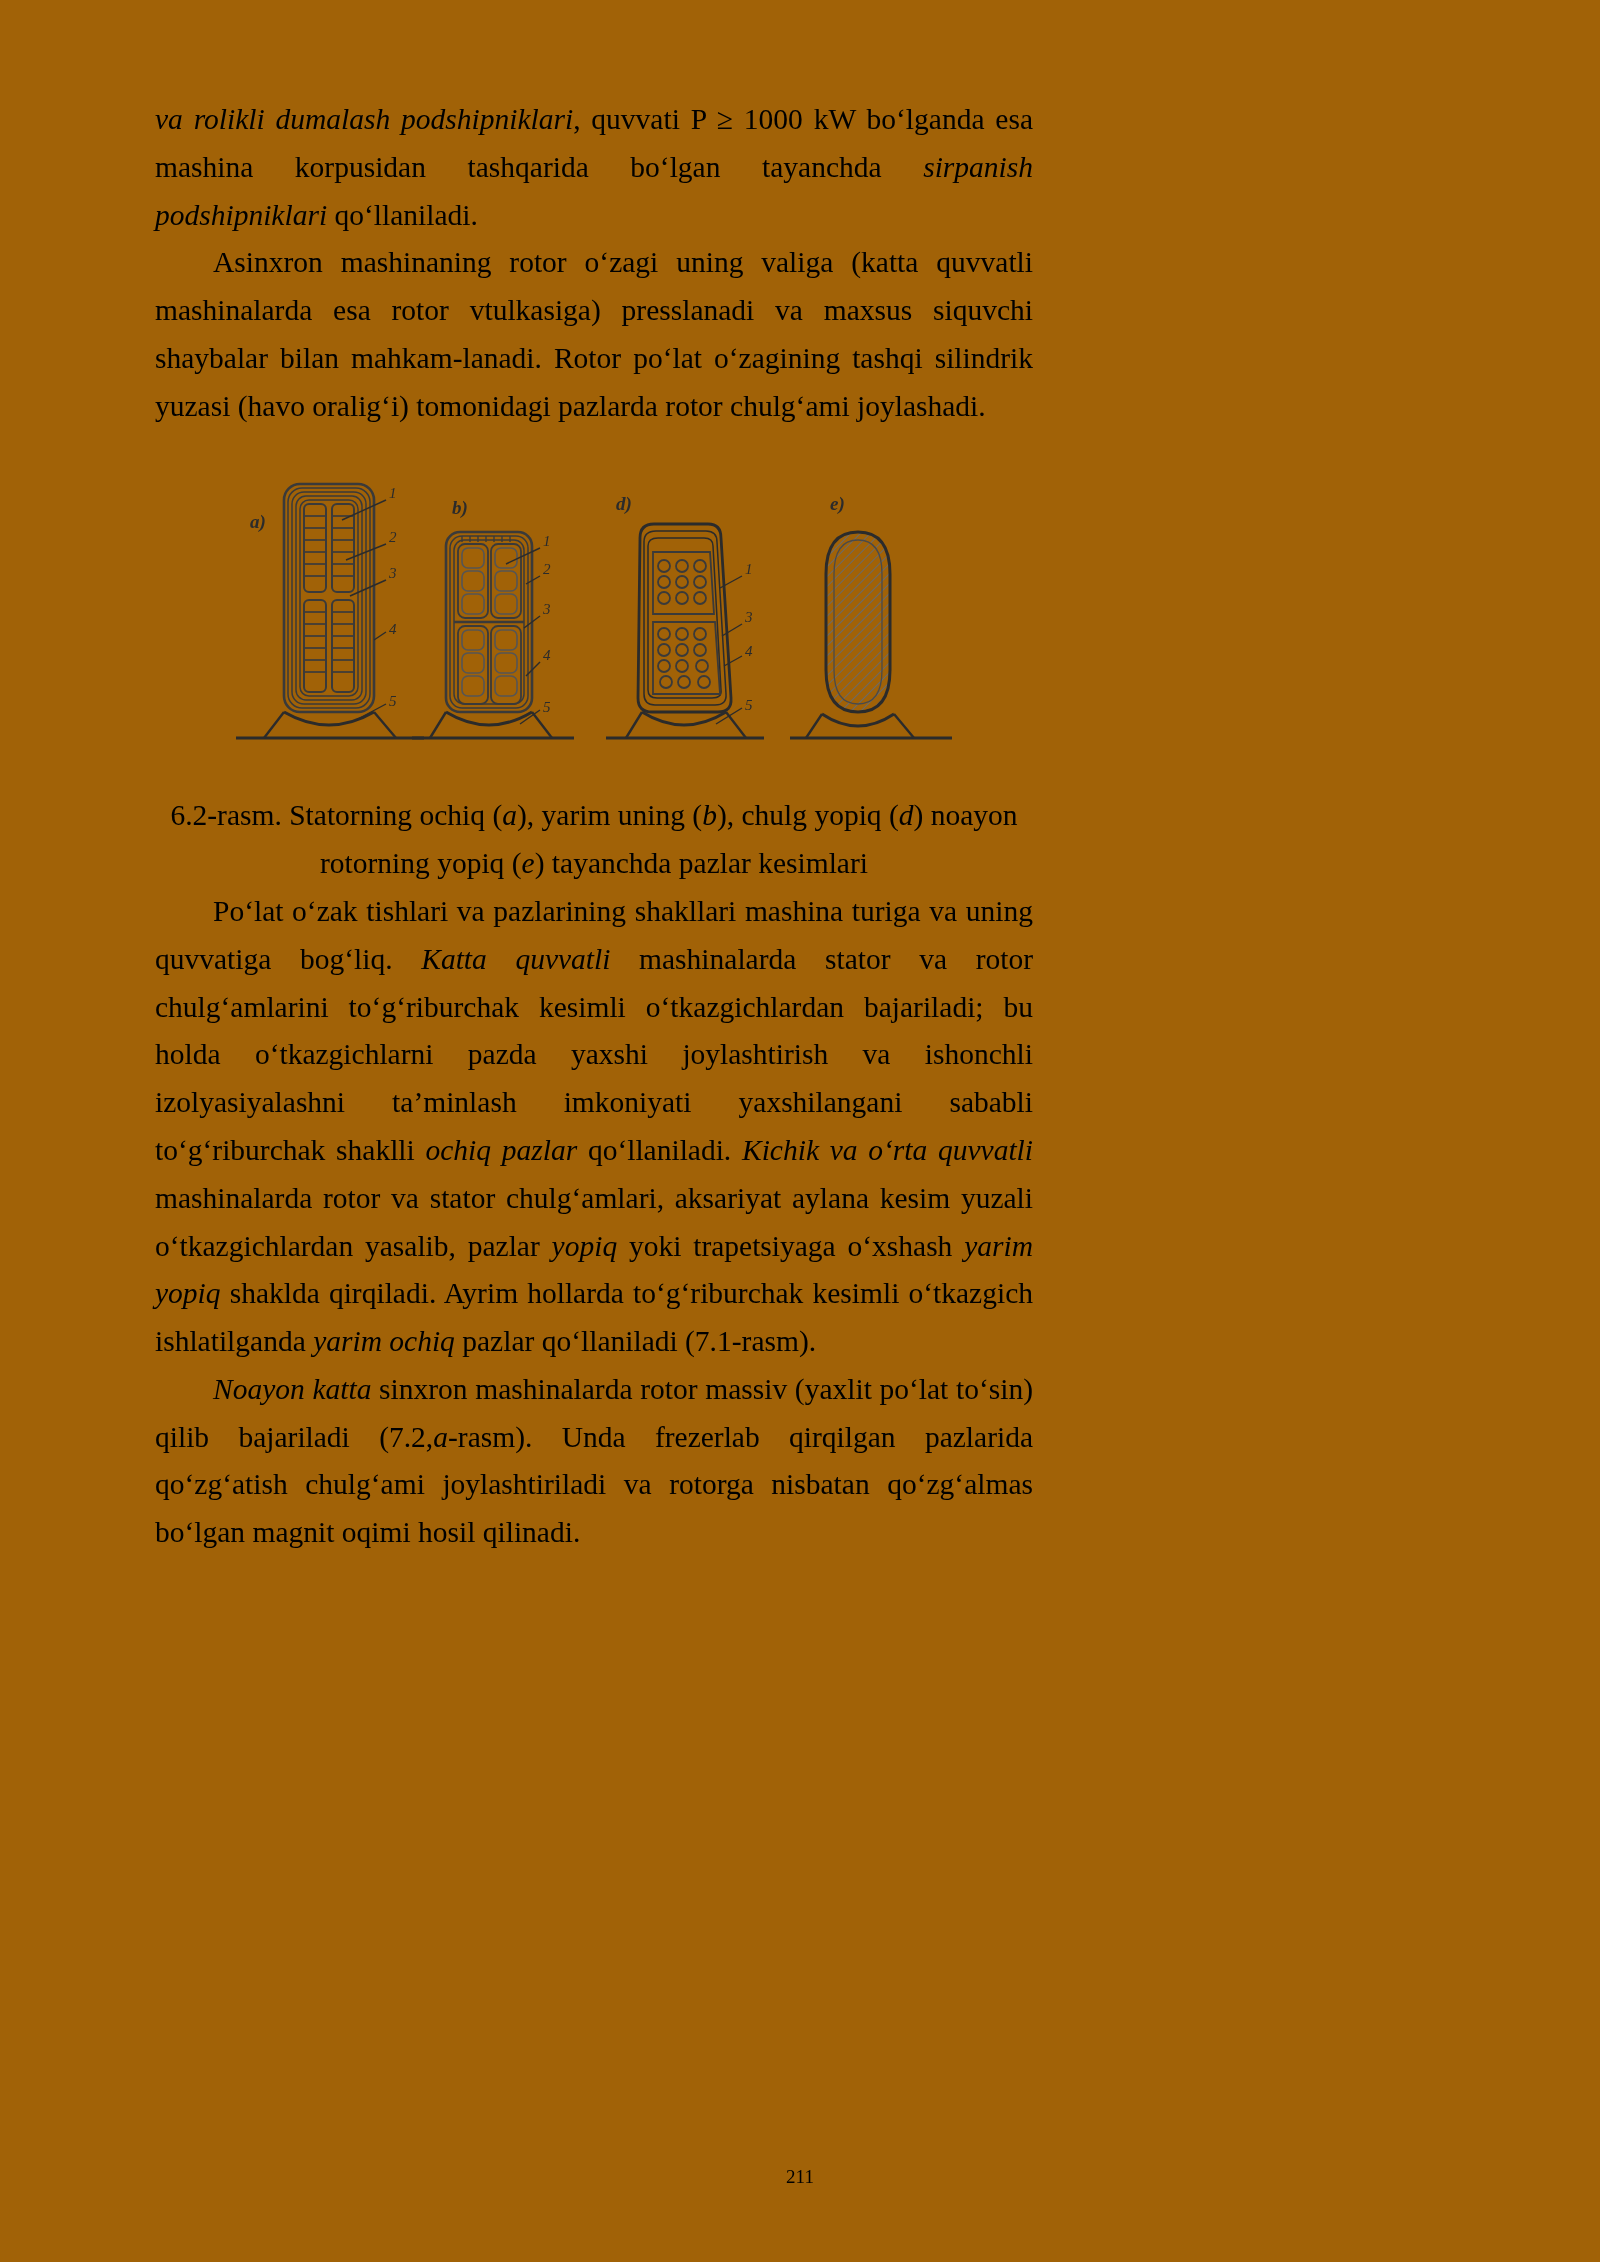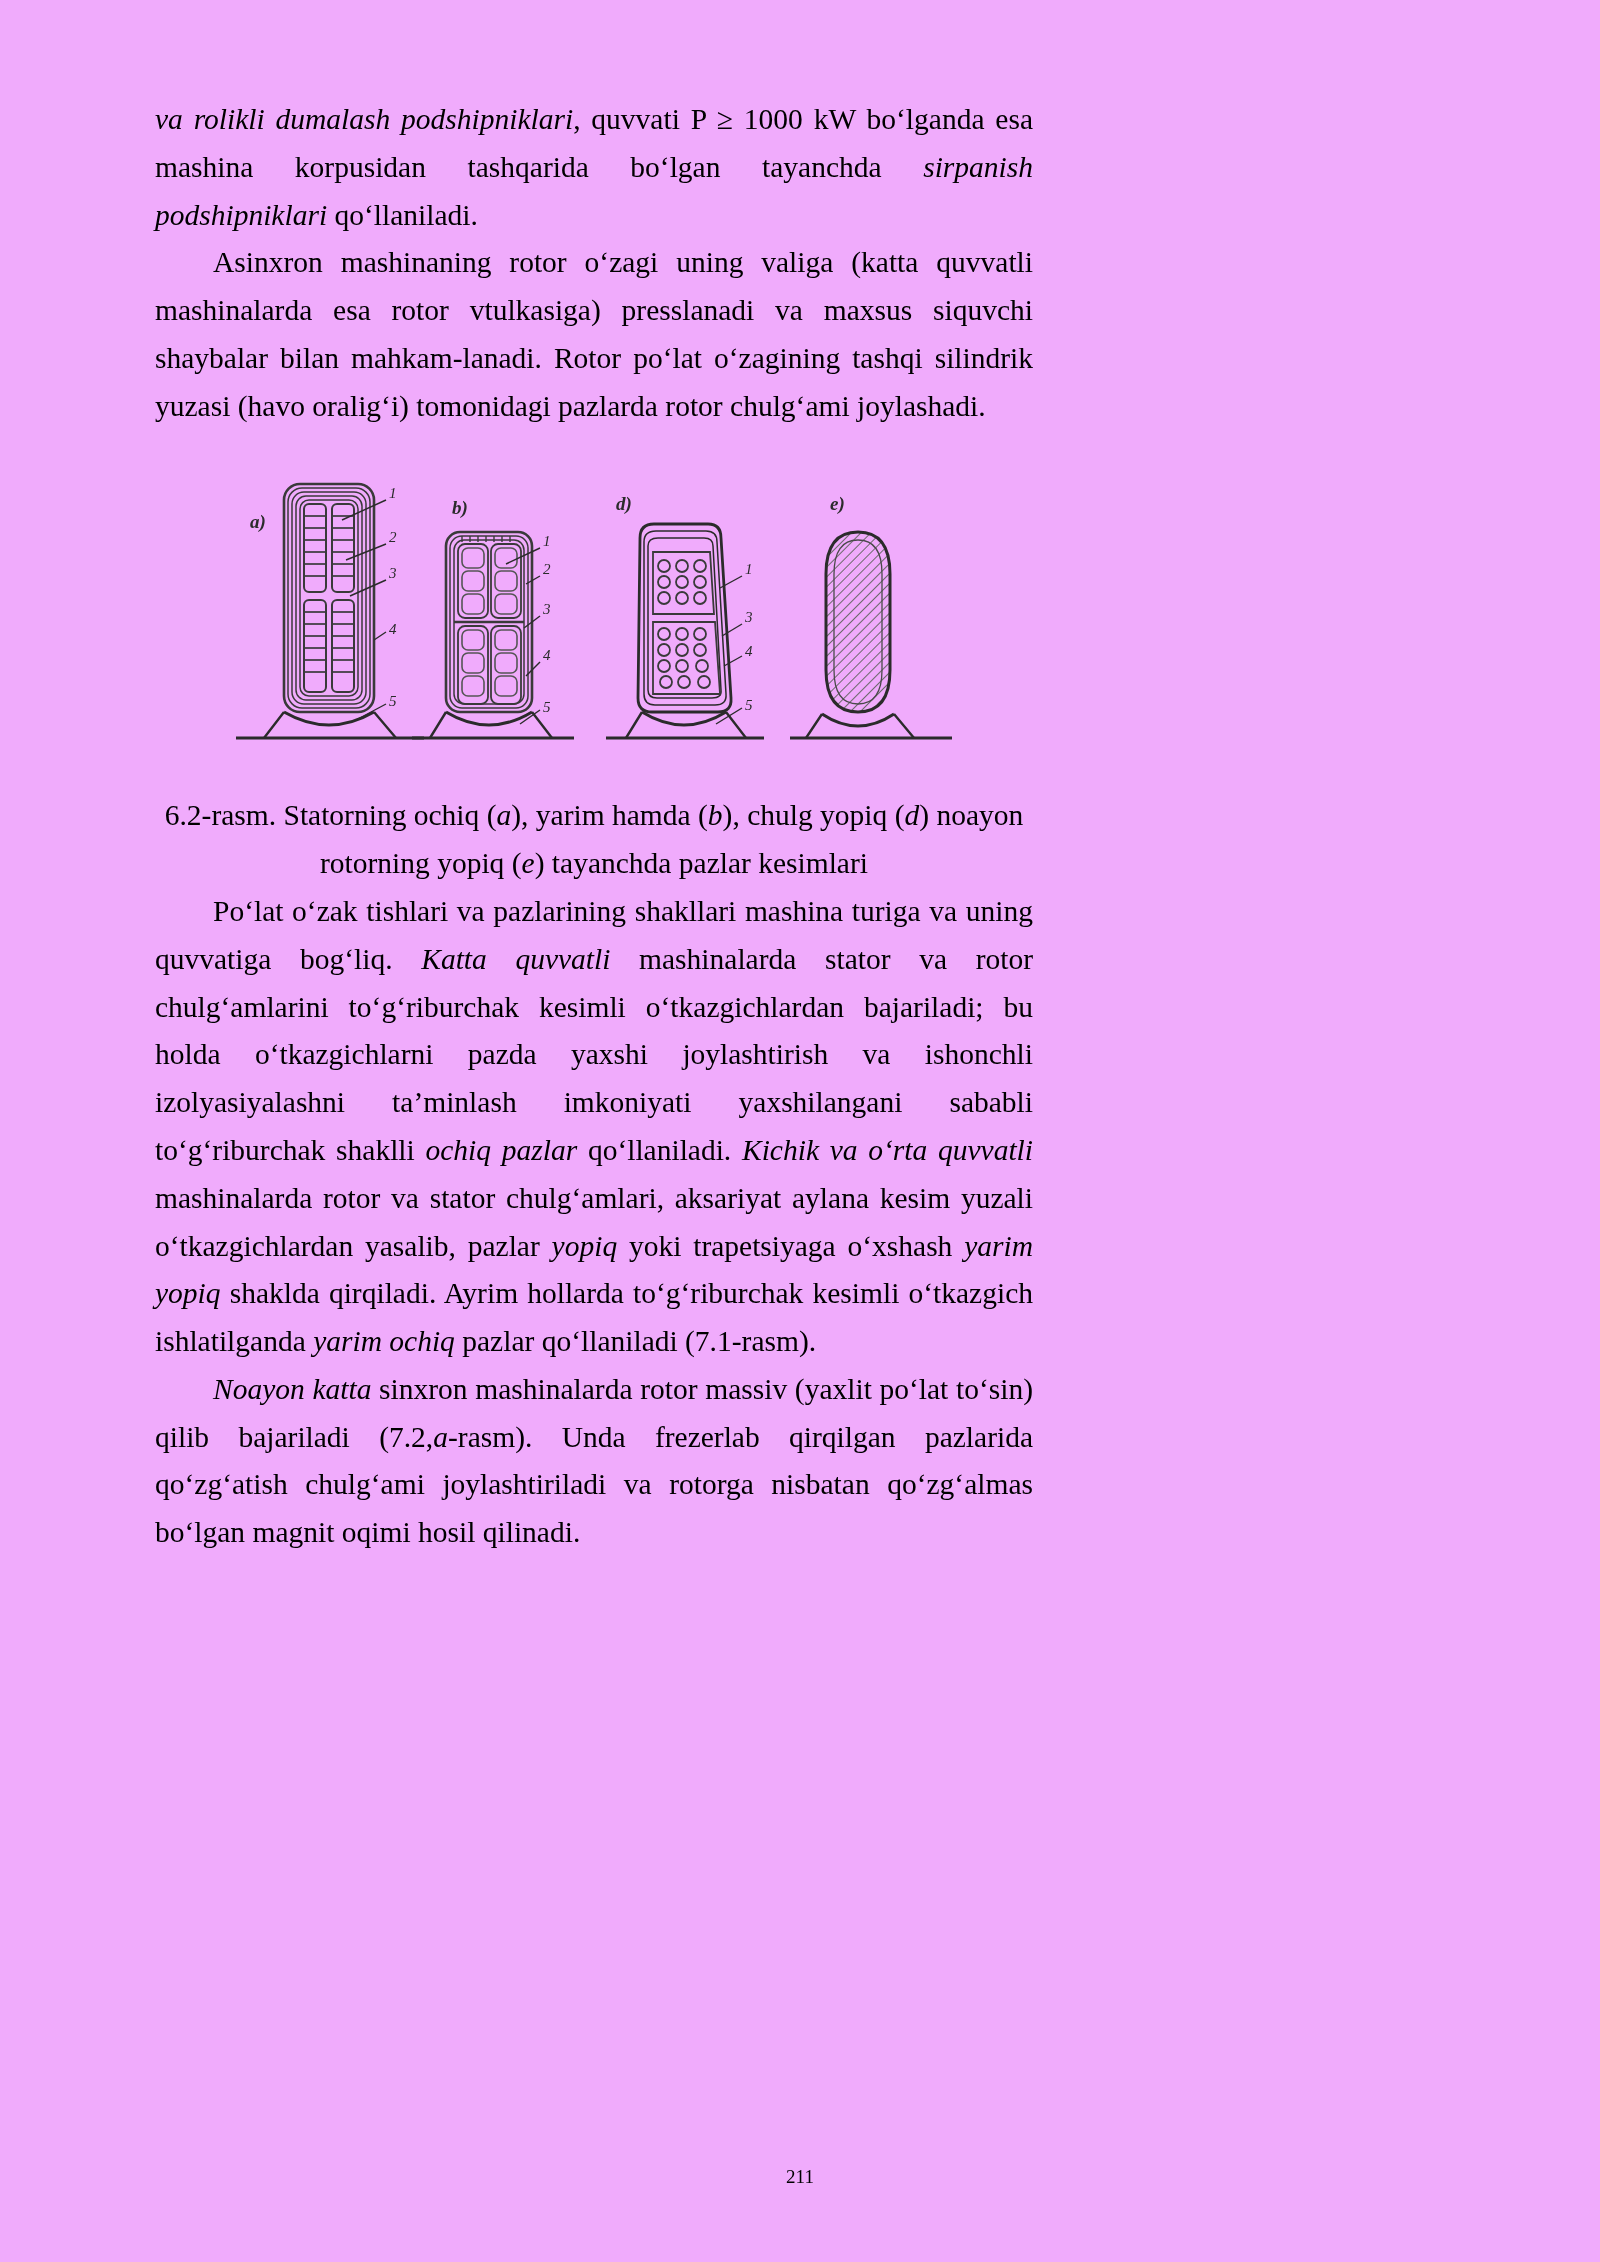--- a/index.html
+++ b/index.html
@@ -13,21 +13,21 @@
     font-family: "Liberation Serif", "DejaVu Serif", serif;
     color: #000000;
     position: relative;
     overflow: hidden;
   }
   .page {
     position: absolute;
     left: 0; top: 0;
     width: 1600px;
     height: 2262px;
-    background: #f0abfc;
+    background: #a16207;
   }
   .content {
     position: absolute;
     left: 155px;
     top: 96px;
     width: 878px;
   }
   p.body {
     margin: 0;
     font-size: 29.5px;
@@ -278,21 +278,21 @@
 
           <path d="M592 98 q0 -42 32 -42 q32 0 32 42 l0 96 q0 42 -32 42 q-32 0 -32 -42 z" fill="url(#hatch)" stroke="#2b2b2b" stroke-width="3"></path>
           <path d="M600 98 q0 -34 24 -34 q24 0 24 34 l0 96 q0 34 -24 34 q-24 0 -24 -34 z" fill="none" stroke="#4a4a4a" stroke-width="1.3"></path>
 
           <path d="M588 238 q36 24 72 0" fill="none" stroke="#2b2b2b" stroke-width="3"></path>
           <line x1="556" y1="262" x2="718" y2="262" stroke="#2b2b2b" stroke-width="3"></line>
           <path d="M588 238 L572 262 M660 238 L680 262" stroke="#2b2b2b" stroke-width="2.4" fill="none"></path>
         </g>
       </svg>
 
-      <p class="caption"><span>6.2-rasm. Statorning ochiq (</span><span class="it">a</span><span>), yarim hamda (</span><span class="it">b</span><span>), chulg yopiq (</span><span class="it">d</span><span>)   noayon</span><br><span>rotorning yopiq (</span><span class="it">e</span><span>) tayanchda pazlar kesimlari</span></p>
+      <p class="caption"><span>6.2-rasm. Statorning ochiq (</span><span class="it">a</span><span>), yarim uning (</span><span class="it">b</span><span>), chulg yopiq (</span><span class="it">d</span><span>)   noayon</span><br><span>rotorning yopiq (</span><span class="it">e</span><span>) tayanchda pazlar kesimlari</span></p>
     </div>
 
     <p class="body indent after-fig"><span>Po‘lat o‘zak tishlari va pazlarining shakllari mashina turiga va uning quvvatiga bog‘liq. </span><span class="it">Katta quvvatli</span><span> mashinalarda stator va rotor chulg‘amlarini to‘g‘riburchak kesimli o‘tkazgichlardan bajariladi; bu holda o‘tkazgichlarni pazda yaxshi joylashtirish va ishonchli izolyasiyalashni ta’minlash imkoniyati yaxshilangani sababli to‘g‘riburchak shaklli </span><span class="it">ochiq pazlar</span><span> qo‘llaniladi. </span><span class="it">Kichik va o‘rta quvvatli</span><span> mashinalarda rotor va stator chulg‘amlari, aksariyat aylana kesim yuzali o‘tkazgichlardan yasalib, pazlar </span><span class="it">yopiq</span><span> yoki trapetsiyaga o‘xshash </span><span class="it">yarim yopiq</span><span> shaklda qirqiladi. Ayrim hollarda to‘g‘riburchak kesimli o‘tkazgich ishlatilganda </span><span class="it">yarim ochiq</span><span> pazlar qo‘llaniladi (7.1-rasm).</span></p>
 
 
     <p class="body indent gap-sm"><span class="it">Noayon katta</span><span> sinxron mashinalarda  rotor massiv (yaxlit po‘lat to‘sin) qilib bajariladi (7.2,</span><span class="it">a</span><span>-rasm). Unda frezerlab qirqilgan pazlarida qo‘zg‘atish chulg‘ami joylashtiriladi va rotorga nisbatan qo‘zg‘almas bo‘lgan magnit oqimi hosil qilinadi.</span></p>
 
   </div>
 
   <div class="page-number">211</div>

